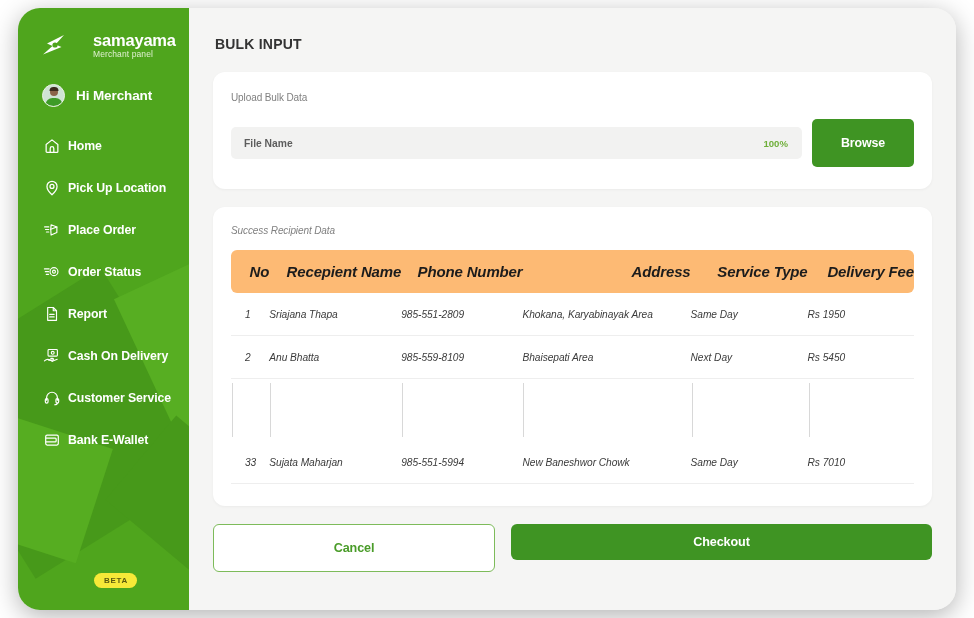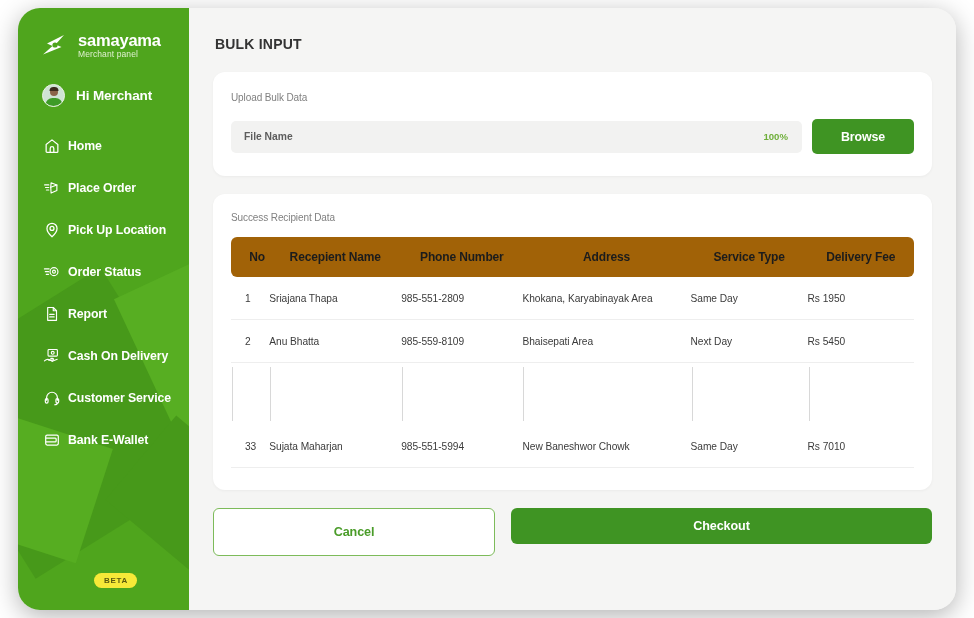--- a/index.html
+++ b/index.html
@@ -53,21 +53,21 @@
   }
   #sidebar-inner { position: relative; z-index: 2; }
 
   
   #brand {
     display: flex; align-items: center;
     gap: 8px;
     padding: 22px 0 0 22px;
   }
   #brand-mark { width: 30px; height: 30px; flex: 0 0 30px; }
-  #brand-text { line-height: 1; }
+  #brand-text { line-height: 1; margin-left: 15px; }
   #brand-name {
     color: #ffffff; font-size: 16.5px; font-weight: bold;
     letter-spacing: -0.2px; display: block;
   }
   #brand-sub {
     color: #dff0d0; font-size: 8.5px; display: block;
     margin-top: 2px; letter-spacing: 0.1px;
   }
 
   
@@ -184,49 +184,50 @@
     font-size: 10.3px;
     font-weight: bold;
   }
   #upload-progress {
     color: #6faf3a;
     font-size: 9.6px;
     font-weight: bold;
   }
   #browse-button {
     flex: 0 0 auto;
-    width: 102px; height: 35px;
+    width: 102px; height: 48px;
     background: #3f9423;
     color: #ffffff;
     border: none;
     border-radius: 5px;
     font-family: inherit;
     font-size: 12.4px;
     font-weight: bold;
     cursor: pointer;
     letter-spacing: -0.1px;
   }
 
   
   #table-card {
     margin-top: 18px;
     padding: 18px 18px 22px 18px;
+    font-style: italic;
   }
   #data-table {
     width: 100%;
     border-collapse: collapse;
     margin-top: 14px;
     table-layout: fixed;
   }
   #data-table thead th {
-    background: #a16207;
+    background: #fdba74;
     color: #1c1c1c;
-    font-size: 12px;
-    font-weight: bold;
-    text-align: center;
+    font-size: 15px;
+    font-weight: bold;
+    text-align: right;
     padding: 13px 0 13px 0;
     letter-spacing: -0.15px;
   }
   #data-table thead th:first-child { border-radius: 6px 0 0 6px; padding-left: 14px; }
   #data-table thead th:last-child { border-radius: 0 6px 6px 0; }
   #data-table tbody td {
     color: #3b3b3b;
     font-size: 10.2px;
     padding: 16px 0 15px 0;
     border-bottom: 1px solid #eeeeee;
@@ -328,39 +329,39 @@
             <svg viewBox="0 0 20 20" width="18" height="18" fill="none" stroke="#ffffff" stroke-width="1.4" stroke-linejoin="round" stroke-linecap="round">
               <path d="M3.5 8.4 L10 3.2 L16.5 8.4 V16 a1 1 0 0 1-1 1 H4.5 a1 1 0 0 1-1-1 Z"></path>
               <path d="M8 17 v-4.2 a2 2 0 0 1 4 0 V17"></path>
             </svg>
           </span>
           <span class="nav-label">Home</span>
         </div>
 
         <div class="nav-item">
           <span class="nav-icon">
+            <svg viewBox="0 0 20 20" width="18" height="18" fill="none" stroke="#ffffff" stroke-width="1.4">
+              <path d="M10 2.6c3.1 0 5.6 2.5 5.6 5.6 0 4.1-5.6 9.2-5.6 9.2S4.4 12.3 4.4 8.2C4.4 5.1 6.9 2.6 10 2.6z"></path>
+              <circle cx="10" cy="8.2" r="2.2"></circle>
+            </svg>
+          </span>
+          <span class="nav-label">Pick Up Location</span>
+        </div>
+
+        <div class="nav-item">
+          <span class="nav-icon">
             <svg viewBox="0 0 20 20" width="18" height="18" fill="none" stroke="#ffffff" stroke-width="1.3" stroke-linecap="round" stroke-linejoin="round">
               <path d="M9 4.2 L15.4 6.6 v6.2 L9 15.6 L8.6 9.2 Z"></path>
               <path d="M8.6 9.2 L15.4 6.6"></path>
               <path d="M1.8 6.6 h4.6"></path>
               <path d="M2.8 9.4 h3.6"></path>
               <path d="M3.8 12.2 h2.6"></path>
             </svg>
           </span>
           <span class="nav-label">Place Order</span>
-        </div>
-
-        <div class="nav-item">
-          <span class="nav-icon">
-            <svg viewBox="0 0 20 20" width="18" height="18" fill="none" stroke="#ffffff" stroke-width="1.4">
-              <path d="M10 2.6c3.1 0 5.6 2.5 5.6 5.6 0 4.1-5.6 9.2-5.6 9.2S4.4 12.3 4.4 8.2C4.4 5.1 6.9 2.6 10 2.6z"></path>
-              <circle cx="10" cy="8.2" r="2.2"></circle>
-            </svg>
-          </span>
-          <span class="nav-label">Pick Up Location</span>
         </div>
 
         <div class="nav-item">
           <span class="nav-icon">
             <svg viewBox="0 0 20 20" width="18" height="18" fill="none" stroke="#ffffff" stroke-width="1.3" stroke-linecap="round">
               <circle cx="12.2" cy="9.6" r="4.4"></circle>
               <circle cx="12.2" cy="9.6" r="1.6"></circle>
               <path d="M1.6 6.6 h5.2"></path>
               <path d="M2.6 9.6 h3.6"></path>
               <path d="M3.6 12.6 h2.6"></path>

